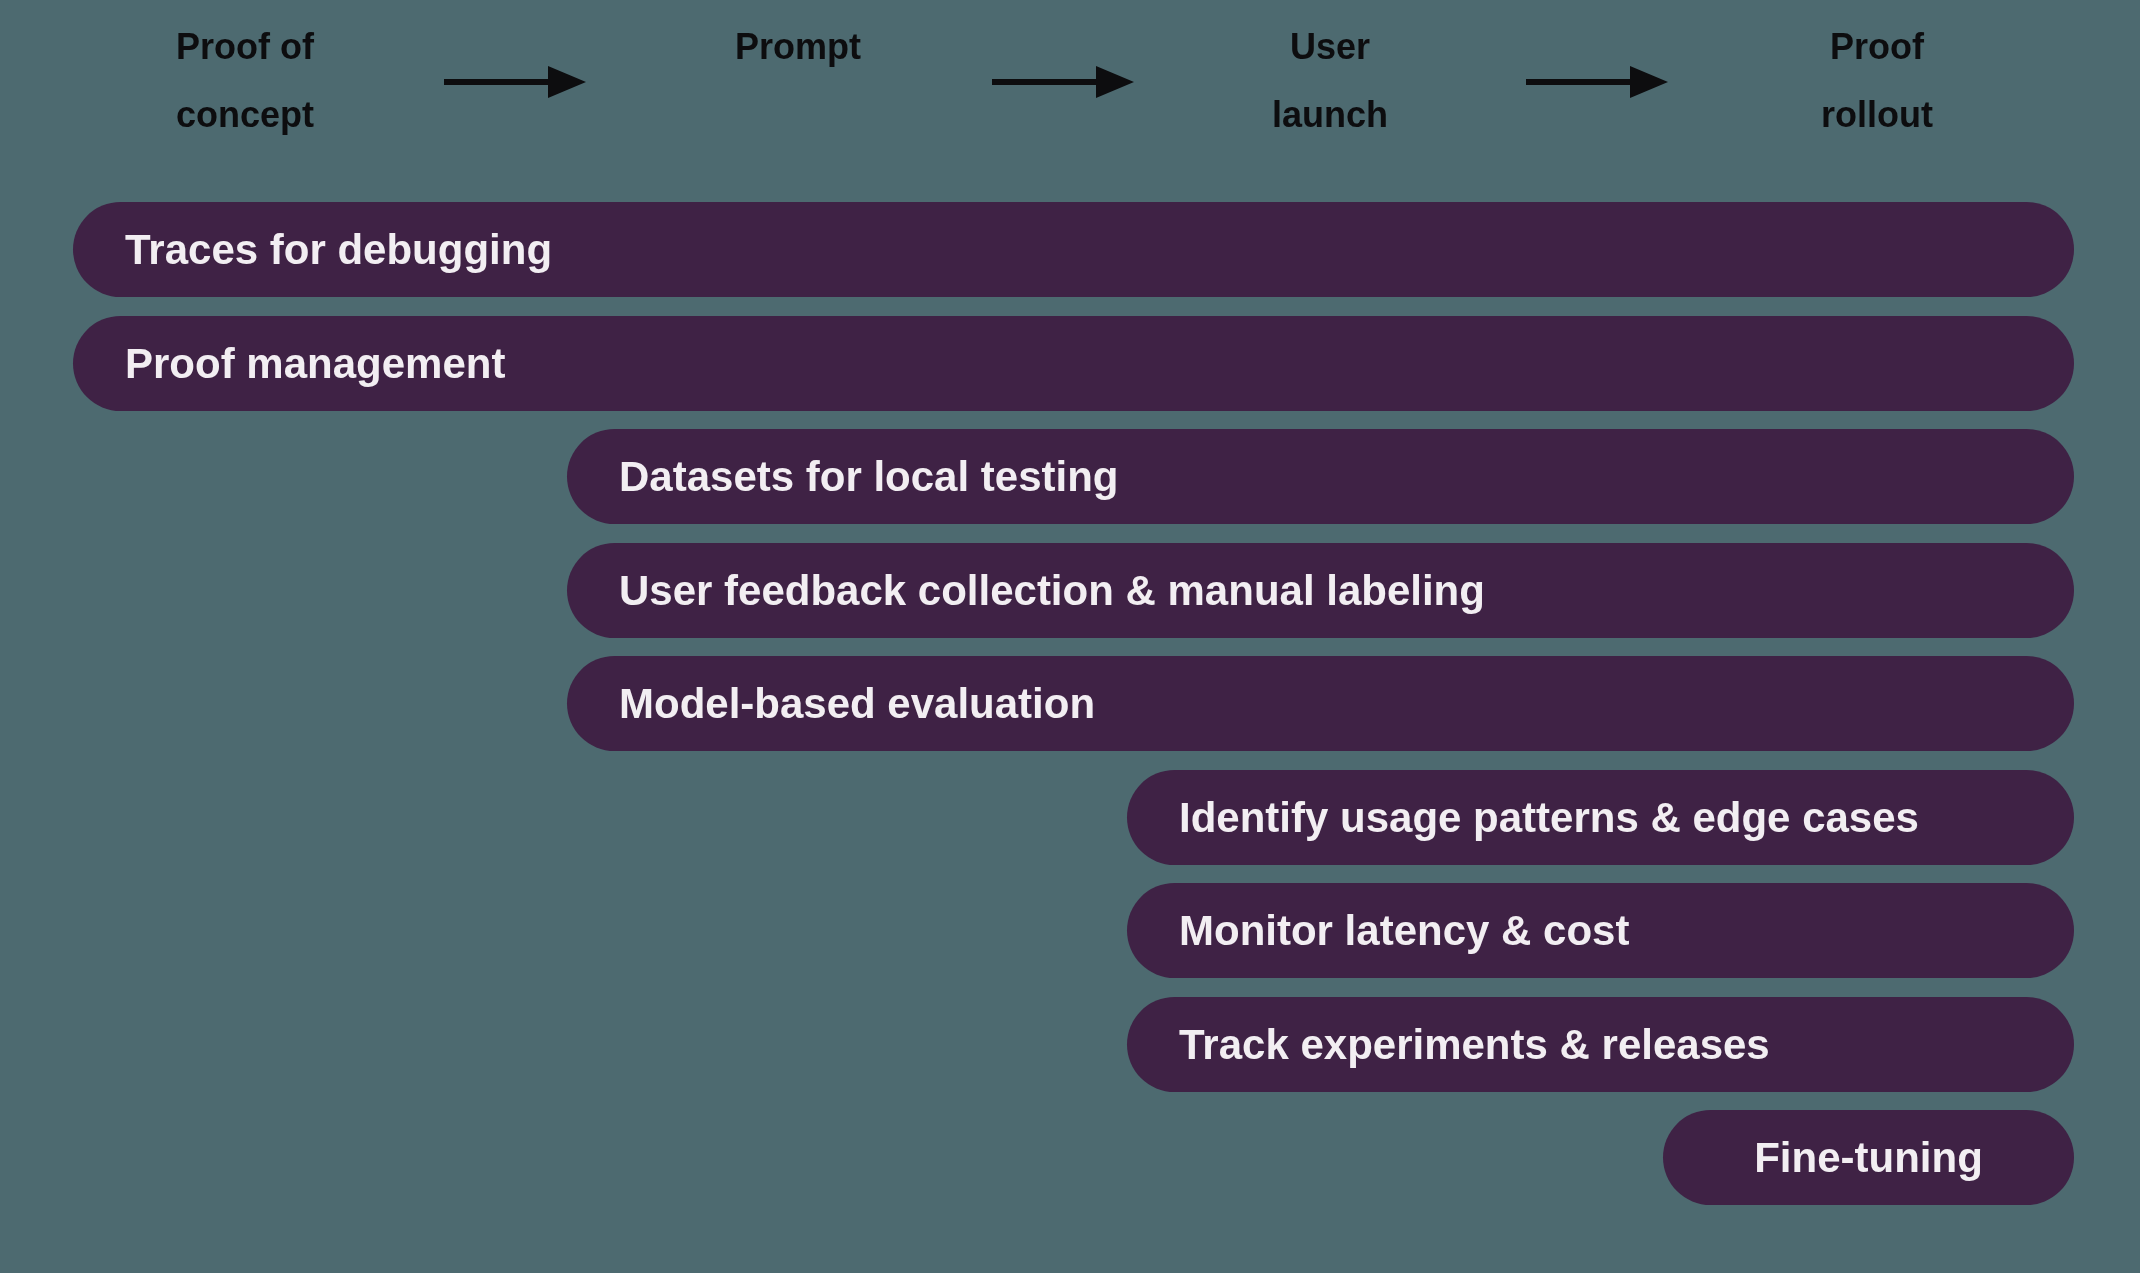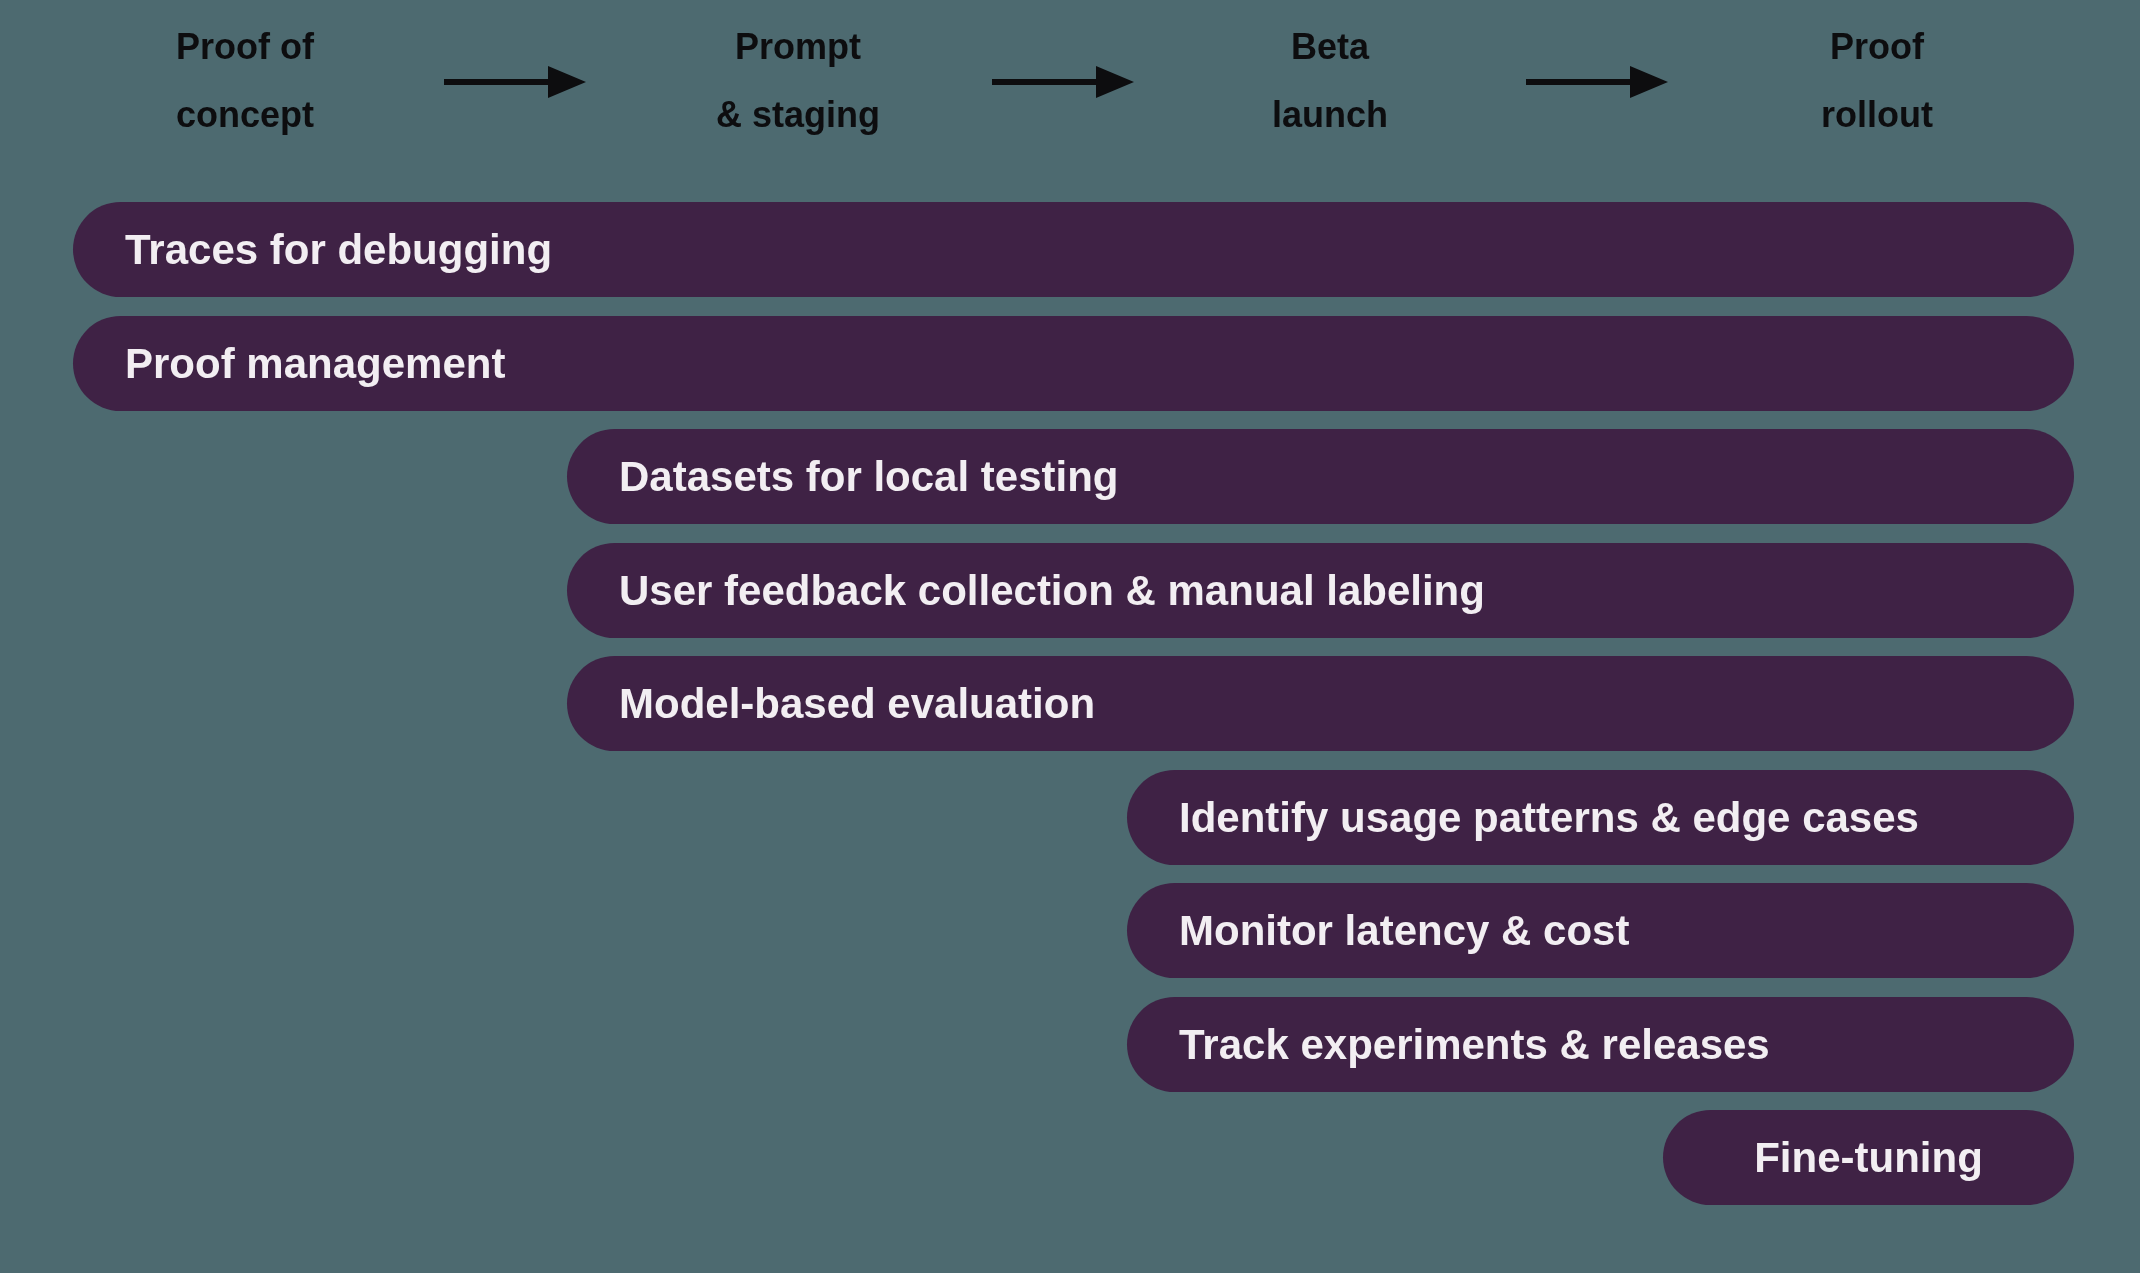--- a/index.html
+++ b/index.html
@@ -86,24 +86,23 @@
 <body>
 
 <div id="canvas">
 
   <div class="phase phase-1">
     <div>Proof of</div>
     <div>concept</div>
   </div>
   <div class="phase phase-2">
     <div>Prompt</div>
-    <div>&amp; staging</div>
   </div>
   <div class="phase phase-3">
-    <div>Beta</div>
+    <div>User</div>
     <div>launch</div>
   </div>
   <div class="phase phase-4">
     <div>Proof</div>
     <div>rollout</div>
   </div>
 
   <svg class="arrow arrow-1" viewBox="0 0 150 44">
     <line x1="4" y1="22" x2="112" y2="22" stroke="currentColor" stroke-width="6"></line>
     <polygon points="108,6 146,22 108,38" fill="currentColor"></polygon>

